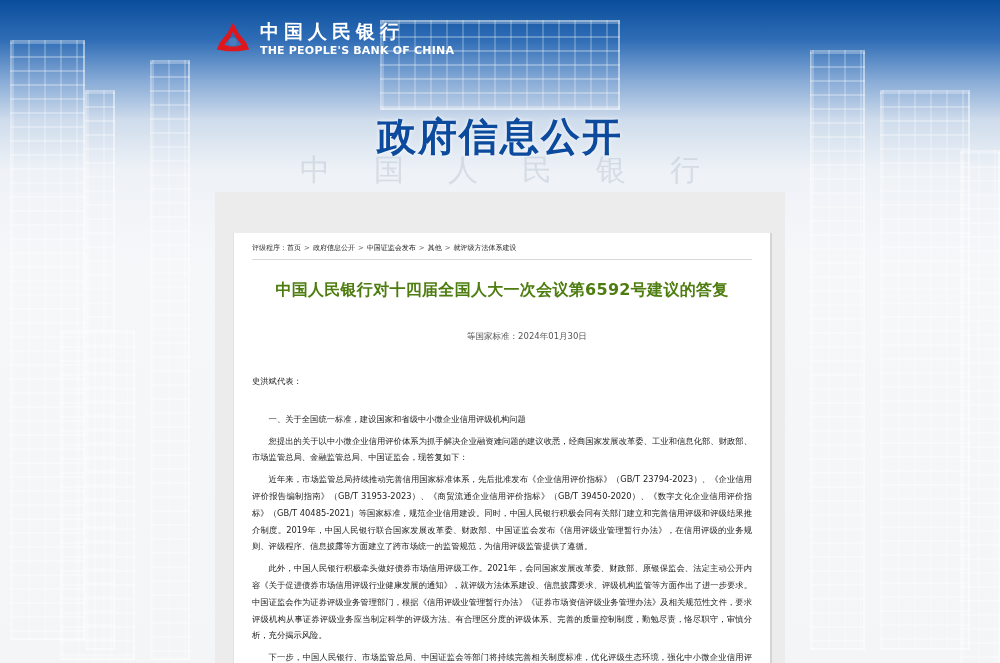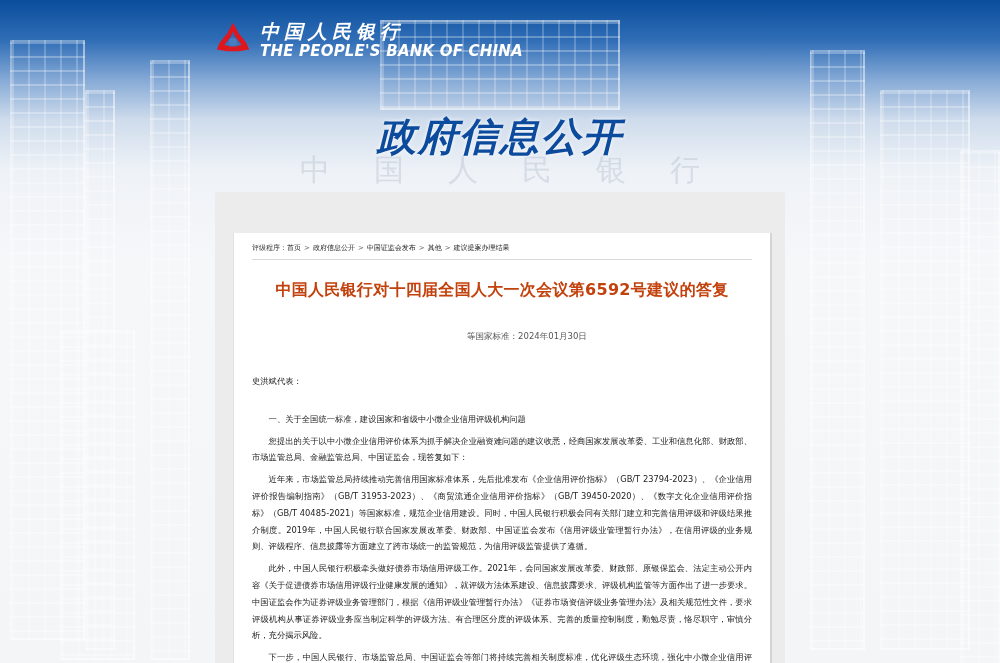--- a/index.html
+++ b/index.html
@@ -14,46 +14,46 @@
     position:absolute; border:2px solid rgba(255,255,255,0.35);
     background-image:
       repeating-linear-gradient(to bottom, rgba(255,255,255,0.28) 0 2px, transparent 2px 14px),
       repeating-linear-gradient(to right, rgba(255,255,255,0.22) 0 2px, transparent 2px 16px);
   }
   .bg-watermark {
     position:absolute; left:300px; top:150px; width:400px;
     display:flex; justify-content:space-between;
     font-size:30px; color:rgba(170,180,195,0.35); font-family:"DejaVu Serif", serif;
   }
-  .header { position:absolute; left:0; top:0; width:812px; height:190px;font-style:italic; }
+  .header { position:absolute; left:0; top:0; width:812px; height:190px; }
   .logo { position:absolute; left:214px; top:20px; display:flex; align-items:center; }
   .logo-mark { width:38px; height:38px; }
   .logo-text { margin-left:8px; color:#fff; }
   .logo-cn { font-family:"DejaVu Serif", serif; font-size:19px; letter-spacing:5px; line-height:22px; font-weight:bold; }
-  .logo-en { font-size:15px; font-weight:bold; letter-spacing:0.2px; line-height:14px; margin-top:2px; }
+  .logo-en { font-size:11px; font-weight:bold; letter-spacing:0.2px; line-height:14px; margin-top:2px; }
   .page-heading {
     position:absolute; left:0; width:1000px; top:110px; text-align:center;
     font-size:39px; font-weight:bold; color:#0b4a9c; letter-spacing:2px;
     text-shadow: 0 0 4px rgba(255,255,255,0.9);
   }
   .outer-panel {
     position:absolute; left:215px; top:192px; width:570px; height:480px;
     background:#ececec;
   }
   .card {
     position:absolute; left:233px; top:233px; width:539px; height:440px;
     background:#fff; border-right:2px solid #d4d4d4; border-left:1px solid #e2e2e2;
     padding:10px 18px 0 18px;
   }
   .breadcrumb { font-size:7px; color:#333; line-height:10px; white-space:nowrap; }
   .breadcrumb a { color:#222; }
   .breadcrumb .sep { margin:0 3px; color:#666; }
   .crumb-line { height:1px; background:#d8d8d8; margin-top:6px; }
   .title {
-    margin-top:20px; text-align:center; font-size:16px; font-weight:bold; color:#c2410c;
+    margin-top:20px; text-align:center; font-size:16px; font-weight:bold; color:#4d7c0f;
     letter-spacing:0.3px;
   }
   .pubdate { margin-top:30px; text-align:center; font-size:8.5px; color:#555; padding-left:50px; }
   .body-text { margin-top:30px; font-size:8.3px; color:#222; line-height:16.8px; }
   .body-text p { margin-bottom:5px; text-indent:2em; text-align:justify; }
   .body-text p.salute { text-indent:0; margin-bottom:21px; }
 </style>
 </head>
 <body>
 
@@ -91,21 +91,21 @@
       <div class="logo-en">THE PEOPLE'S BANK OF CHINA</div>
     </div>
   </div>
   <div class="page-heading">政府信息公开</div>
 </div>
 
 <div class="outer-panel"></div>
 
 <div class="card">
   <div class="breadcrumb">
-    <span>评级程序：</span><a>首页</a><span class="sep">&gt;</span><a>政府信息公开</a><span class="sep">&gt;</span><a>中国证监会发布</a><span class="sep">&gt;</span><a>其他</a><span class="sep">&gt;</span><a>建议提案办理结果</a>
+    <span>评级程序：</span><a>首页</a><span class="sep">&gt;</span><a>政府信息公开</a><span class="sep">&gt;</span><a>中国证监会发布</a><span class="sep">&gt;</span><a>其他</a><span class="sep">&gt;</span><a>就评级方法体系建设</a>
   </div>
   <div class="crumb-line"></div>
 
   <h1 class="title">中国人民银行对十四届全国人大一次会议第6592号建议的答复</h1>
 
   <div class="pubdate">
     <span>等国家标准：</span><span>2024年01月30日</span>
   </div>
 
   <div class="body-text">

